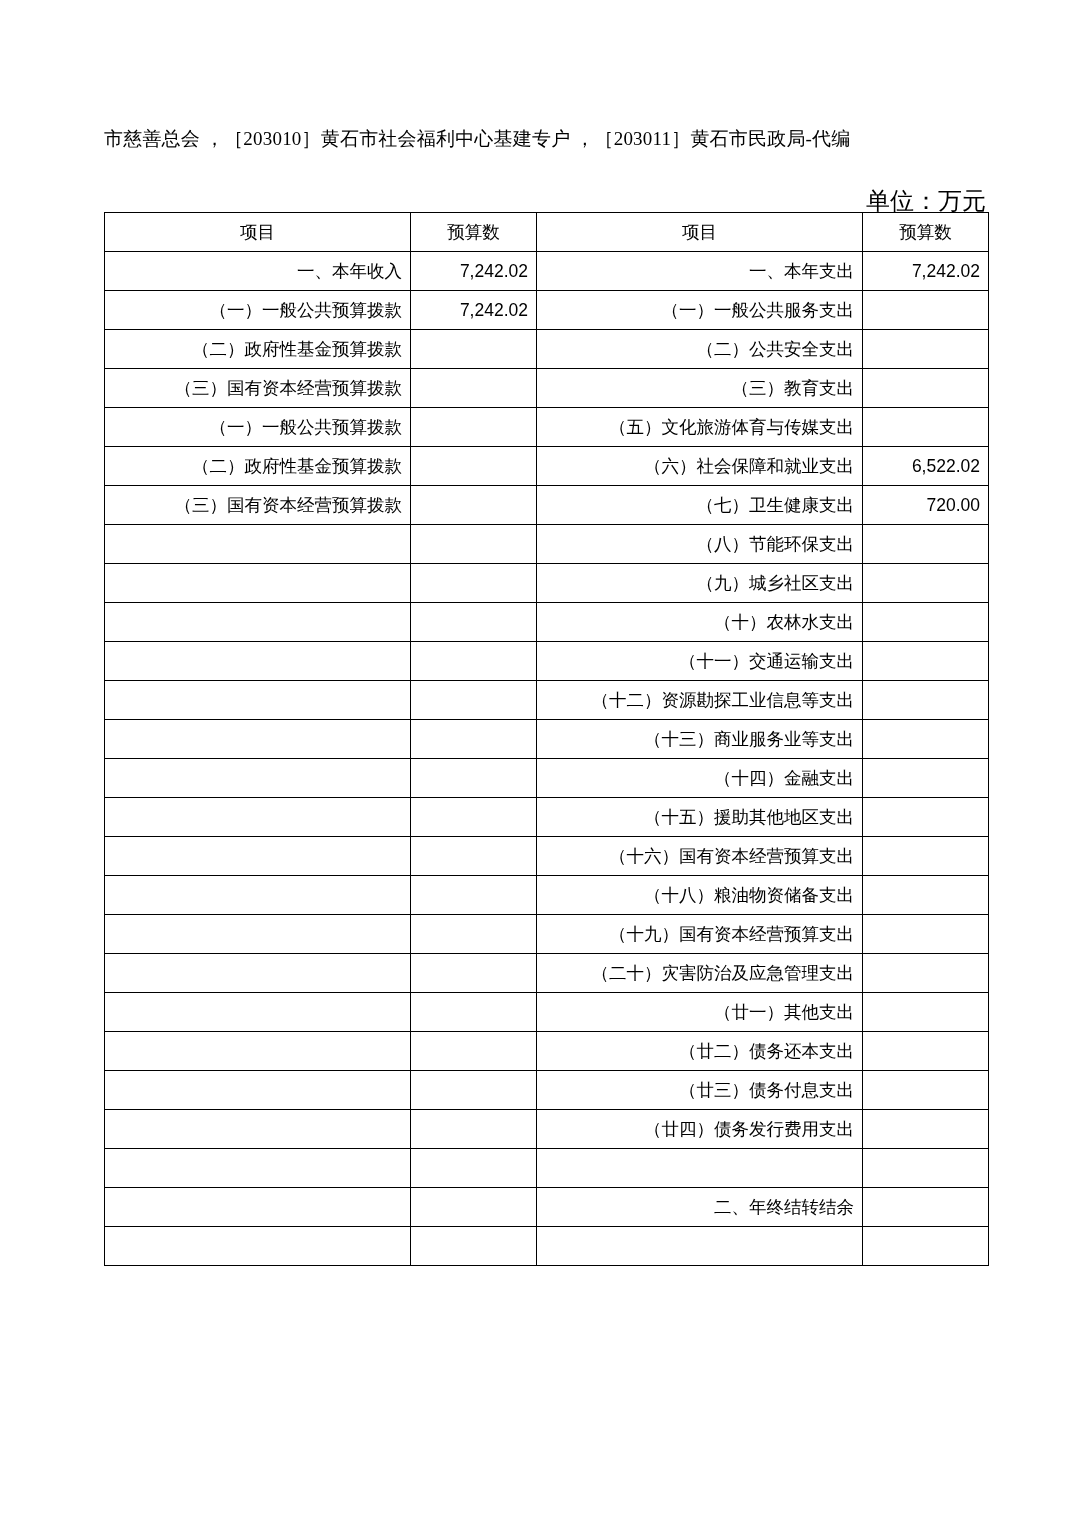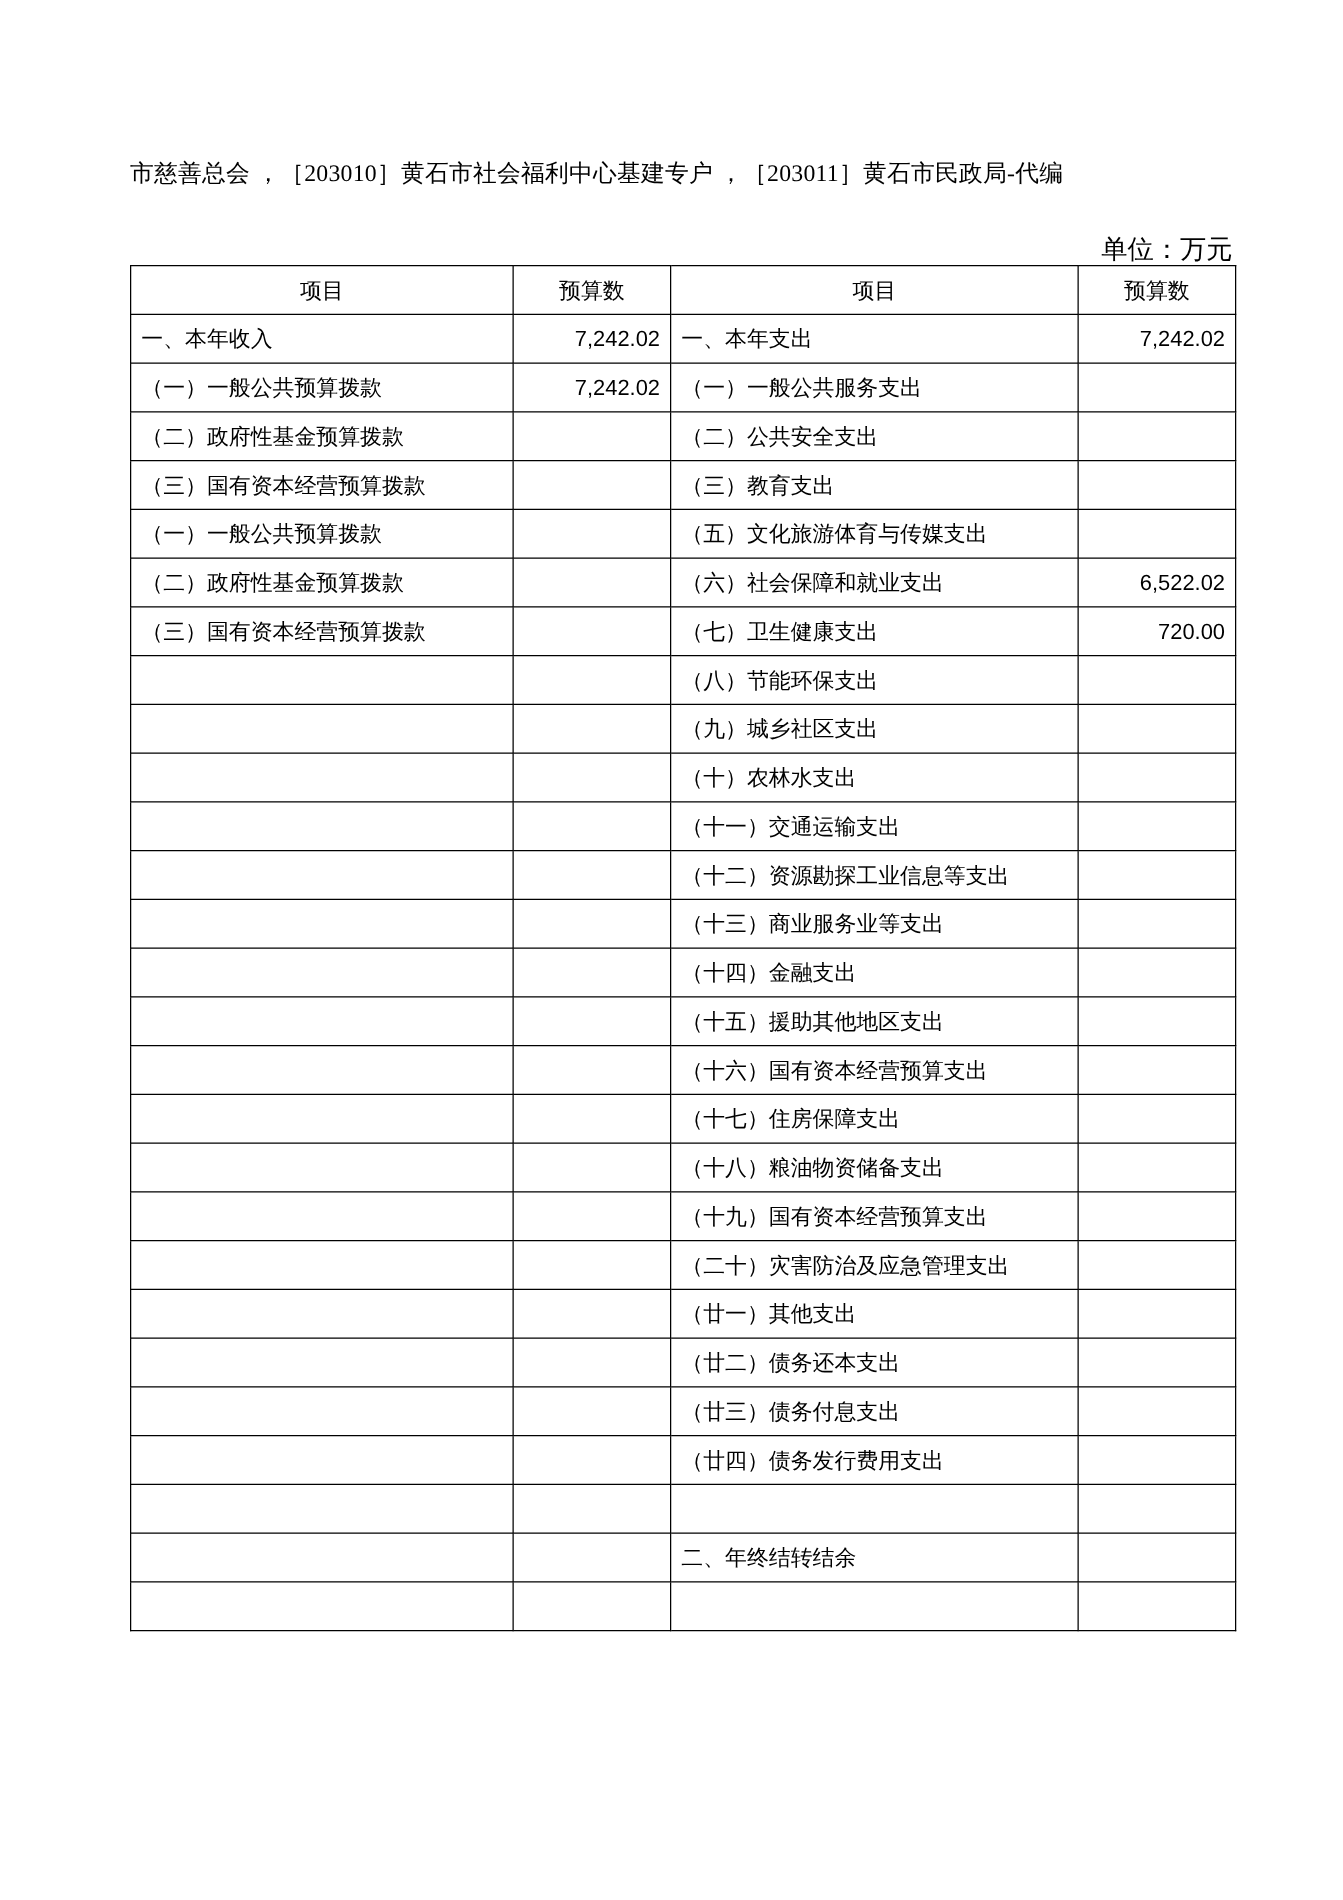--- a/index.html
+++ b/index.html
@@ -26,21 +26,21 @@
     left: 104px;
     top: 126px;
     font-size: 19px;
     letter-spacing: 0.2px;
     white-space: nowrap;
   }
   .unit-line {
     position: absolute;
     right: 88px;
     top: 185px;
-    font-size: 21px;
+    font-size: 24px;
     margin-left: 44px;
   }
   table.budget {
     position: absolute;
     left: 104px;
     top: 212px;
     width: 884px;
     border-collapse: collapse;
     table-layout: fixed;
   }
@@ -67,21 +67,21 @@
     text-align: center;
     font-size: 18px;
   }
   .num {
     text-align: right;
     font-family: Liberation Sans, sans-serif;
     font-size: 17.5px;
     padding-right: 10px;
   }
   .lbl {
-    text-align: left;
+    text-align: right;
     padding-left: 10px;
   }
 </style>
 </head>
 <body>
 
 <div class="page">
 
   <div class="header-line">市慈善总会 ，［203010］黄石市社会福利中心基建专户 ，［203011］黄石市民政局-代编</div>
 
@@ -194,26 +194,20 @@
         </tr>
         <tr>
           <td class="lbl"></td>
           <td class="num"></td>
           <td class="lbl">（十六）国有资本经营预算支出</td>
           <td class="num"></td>
         </tr>
         <tr>
           <td class="lbl"></td>
           <td class="num"></td>
-          <td class="lbl">（十七）住房保障支出</td>
-          <td class="num"></td>
-        </tr>
-        <tr>
-          <td class="lbl"></td>
-          <td class="num"></td>
           <td class="lbl">（十八）粮油物资储备支出</td>
           <td class="num"></td>
         </tr>
         <tr>
           <td class="lbl"></td>
           <td class="num"></td>
           <td class="lbl">（十九）国有资本经营预算支出</td>
           <td class="num"></td>
         </tr>
         <tr>

